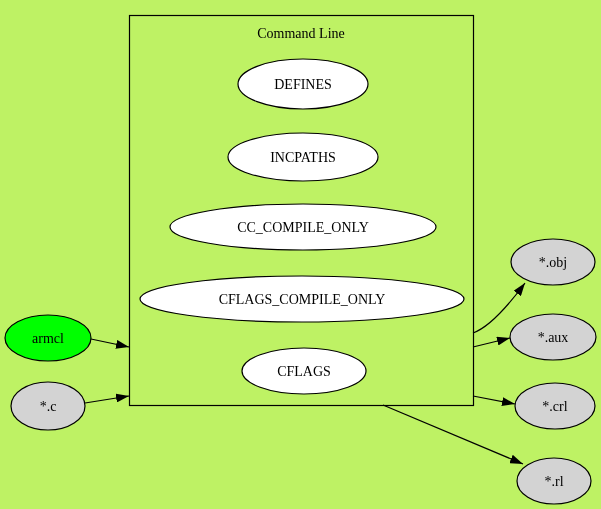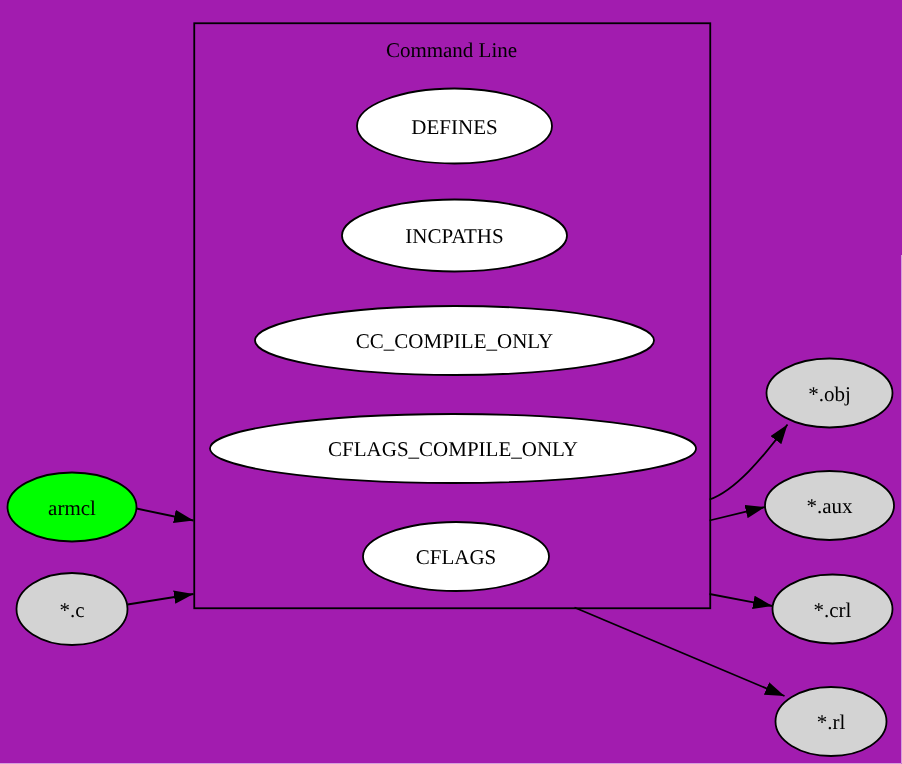--- a/index.html
+++ b/index.html
@@ -4,21 +4,21 @@
 <style>
   html, body {
     margin: 0;
     padding: 0;
     background: #ffffff;
   }
   .canvas {
     position: relative;
     width: 601px;
     height: 509px;
-    background: #a21caf;
+    background: #bef264;
     overflow: hidden;
   }
   svg {
     display: block;
   }
   .node-label, .cluster-title {
     font-family: "Liberation Serif", "DejaVu Serif", serif;
     font-size: 14px;
     fill: #000000;
   }

